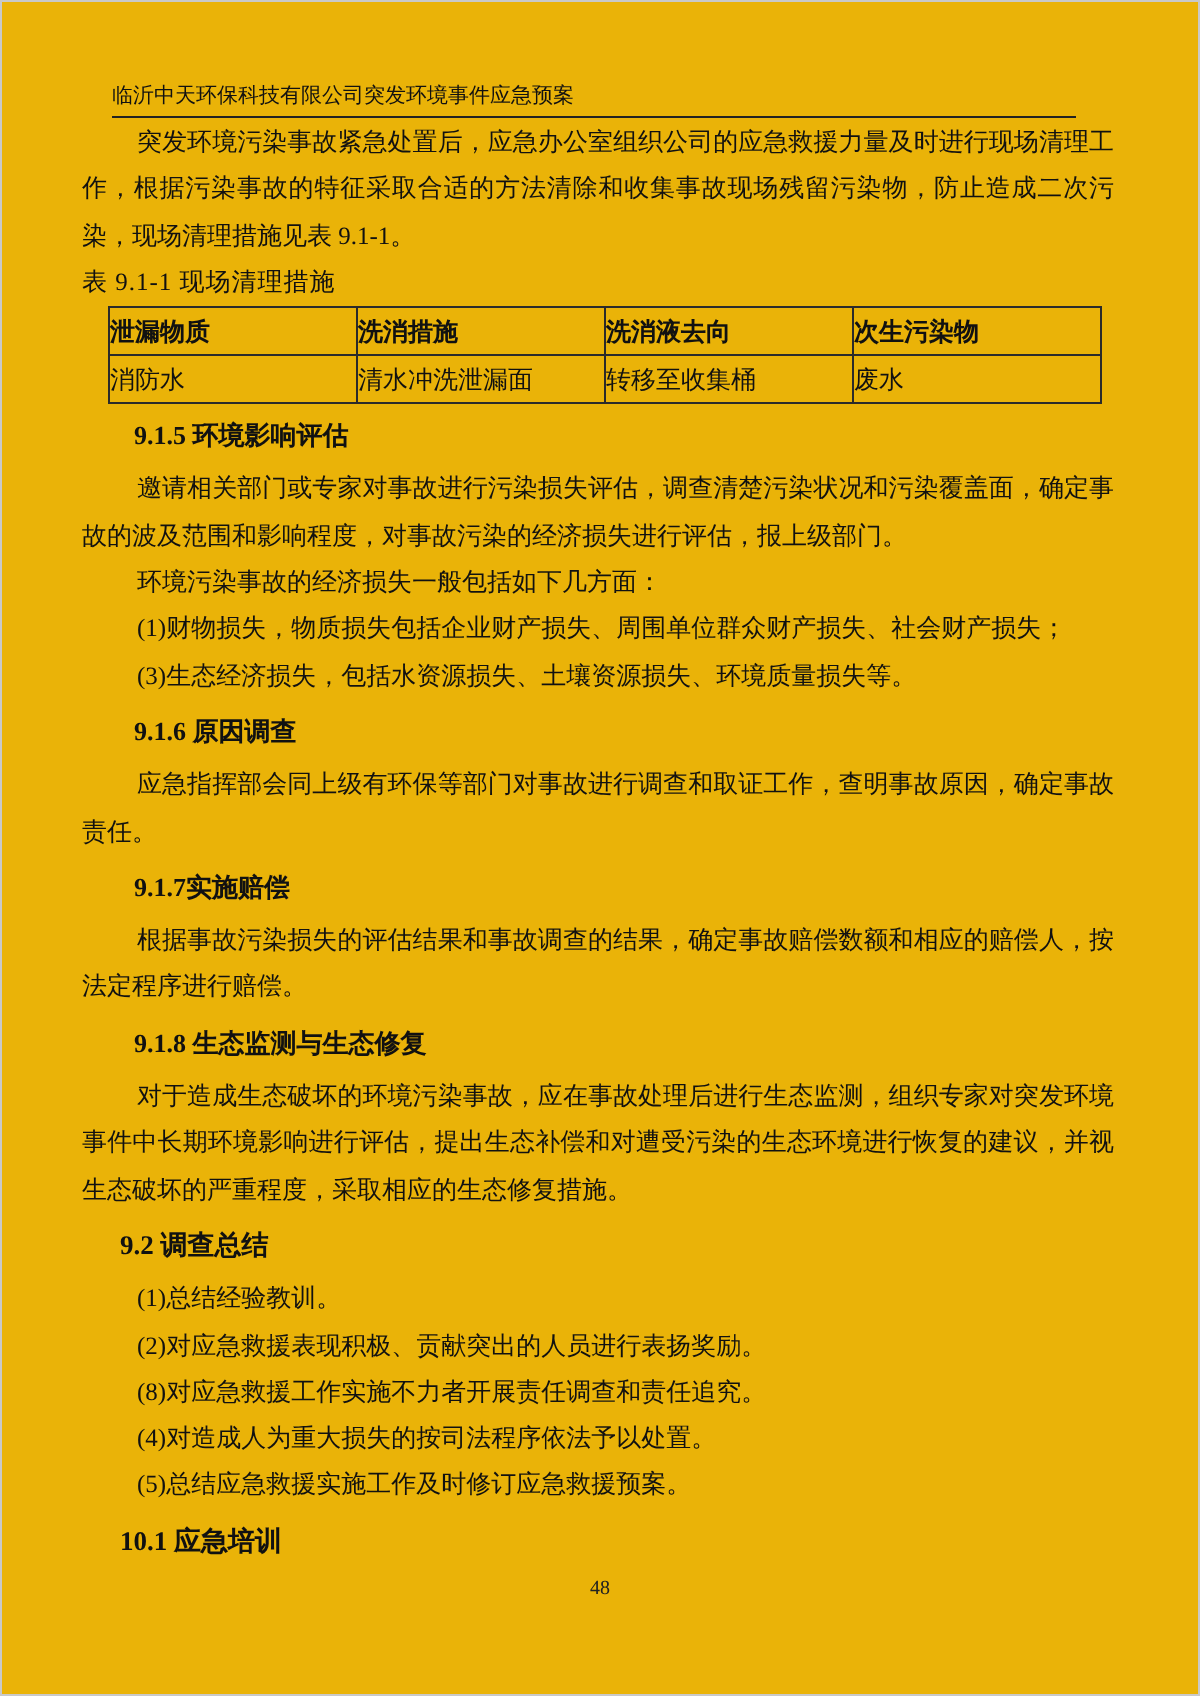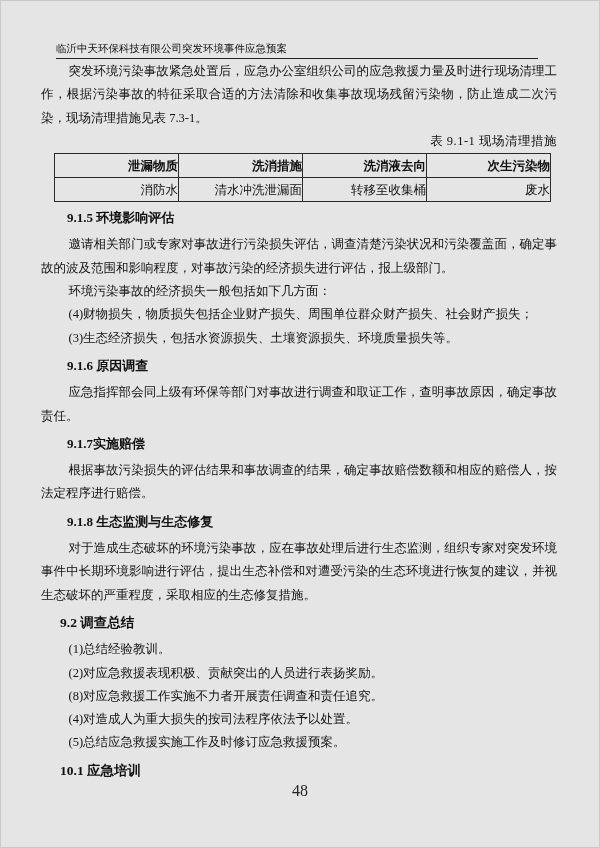--- a/index.html
+++ b/index.html
@@ -6,21 +6,21 @@
     margin: 0;
     padding: 0;
     background: #ffffff;
     font-family: "Liberation Serif", "DejaVu Serif", serif;
   }
   .page {
     position: relative;
     width: 600px;
     height: 848px;
     box-sizing: border-box;
-    background: #e5e5e5;
+    background: #eab308;
     border: 1px solid #c9c9c9;
     color: #111111;
     overflow: hidden;
   }
   
   .pageheader {
     position: absolute;
     left: 55px;
     top: 41px;
     width: 482px;
@@ -42,36 +42,36 @@
     letter-spacing: 0;
   }
   p.body {
     margin: 0;
   }
   p.indent {
     text-indent: 2.2em;
   }
   .caption {
     margin: 0;
-    text-align: right;
+    text-align: left;
     text-indent: 0;
     letter-spacing: 0.5px;
   }
   table.ctable {
     width: 497px;
     margin-left: 13px;
     border-collapse: collapse;
     table-layout: fixed;
   }
   table.ctable th,
   table.ctable td {
     border: 1px solid #2b2b2b;
     height: 23px;
     padding: 0;
-    text-align: right;
+    text-align: left;
     vertical-align: middle;
     font-size: 12.5px;
     line-height: 14px;
   }
   table.ctable th { font-weight: bold; }
   h3.sec {
     margin: 4px;
     font-size: 13px;
     font-weight: bold;
     line-height: 23.3px;
@@ -82,37 +82,37 @@
     padding-left: 15px;
     font-size: 13.5px;
   }
   
   .pagenum {
     position: absolute;
     left: 0;
     right: 0;
     bottom: 47px;
     text-align: center;
-    font-size: 16px;
+    font-size: 10px;
     color: #222222;
     margin-top: 40px;
   }
 </style>
 </head>
 <body>
 
 <div class="page">
 
   <div class="pageheader">
     <span>临沂中天环保科技有限公司突发环境事件应急预案</span>
   </div>
 
   <div class="content">
 
-    <p class="body indent">突发环境污染事故紧急处置后，应急办公室组织公司的应急救援力量及时进行现场清理工作，根据污染事故的特征采取合适的方法清除和收集事故现场残留污染物，防止造成二次污染，现场清理措施见表 7.3-1。</p>
+    <p class="body indent">突发环境污染事故紧急处置后，应急办公室组织公司的应急救援力量及时进行现场清理工作，根据污染事故的特征采取合适的方法清除和收集事故现场残留污染物，防止造成二次污染，现场清理措施见表 9.1-1。</p>
 
     <p class="body caption">表 9.1-1 现场清理措施</p>
 
     <table class="ctable">
       <tbody>
         <tr>
           <th>泄漏物质</th>
           <th>洗消措施</th>
           <th>洗消液去向</th>
           <th>次生污染物</th>
@@ -122,21 +122,21 @@
           <td>清水冲洗泄漏面</td>
           <td>转移至收集桶</td>
           <td>废水</td>
         </tr>
       </tbody>
     </table>
 
     <h3 class="sec">9.1.5 环境影响评估</h3>
     <p class="body indent">邀请相关部门或专家对事故进行污染损失评估，调查清楚污染状况和污染覆盖面，确定事故的波及范围和影响程度，对事故污染的经济损失进行评估，报上级部门。</p>
     <p class="body indent">环境污染事故的经济损失一般包括如下几方面：</p>
-    <p class="body indent">(4)财物损失，物质损失包括企业财产损失、周围单位群众财产损失、社会财产损失；</p>
+    <p class="body indent">(1)财物损失，物质损失包括企业财产损失、周围单位群众财产损失、社会财产损失；</p>
     <p class="body indent">(3)生态经济损失，包括水资源损失、土壤资源损失、环境质量损失等。</p>
 
     <h3 class="sec">9.1.6 原因调查</h3>
     <p class="body indent">应急指挥部会同上级有环保等部门对事故进行调查和取证工作，查明事故原因，确定事故责任。</p>
 
     <h3 class="sec">9.1.7实施赔偿</h3>
     <p class="body indent">根据事故污染损失的评估结果和事故调查的结果，确定事故赔偿数额和相应的赔偿人，按法定程序进行赔偿。</p>
 
     <h3 class="sec">9.1.8 生态监测与生态修复</h3>
     <p class="body indent">对于造成生态破坏的环境污染事故，应在事故处理后进行生态监测，组织专家对突发环境事件中长期环境影响进行评估，提出生态补偿和对遭受污染的生态环境进行恢复的建议，并视生态破坏的严重程度，采取相应的生态修复措施。</p>

